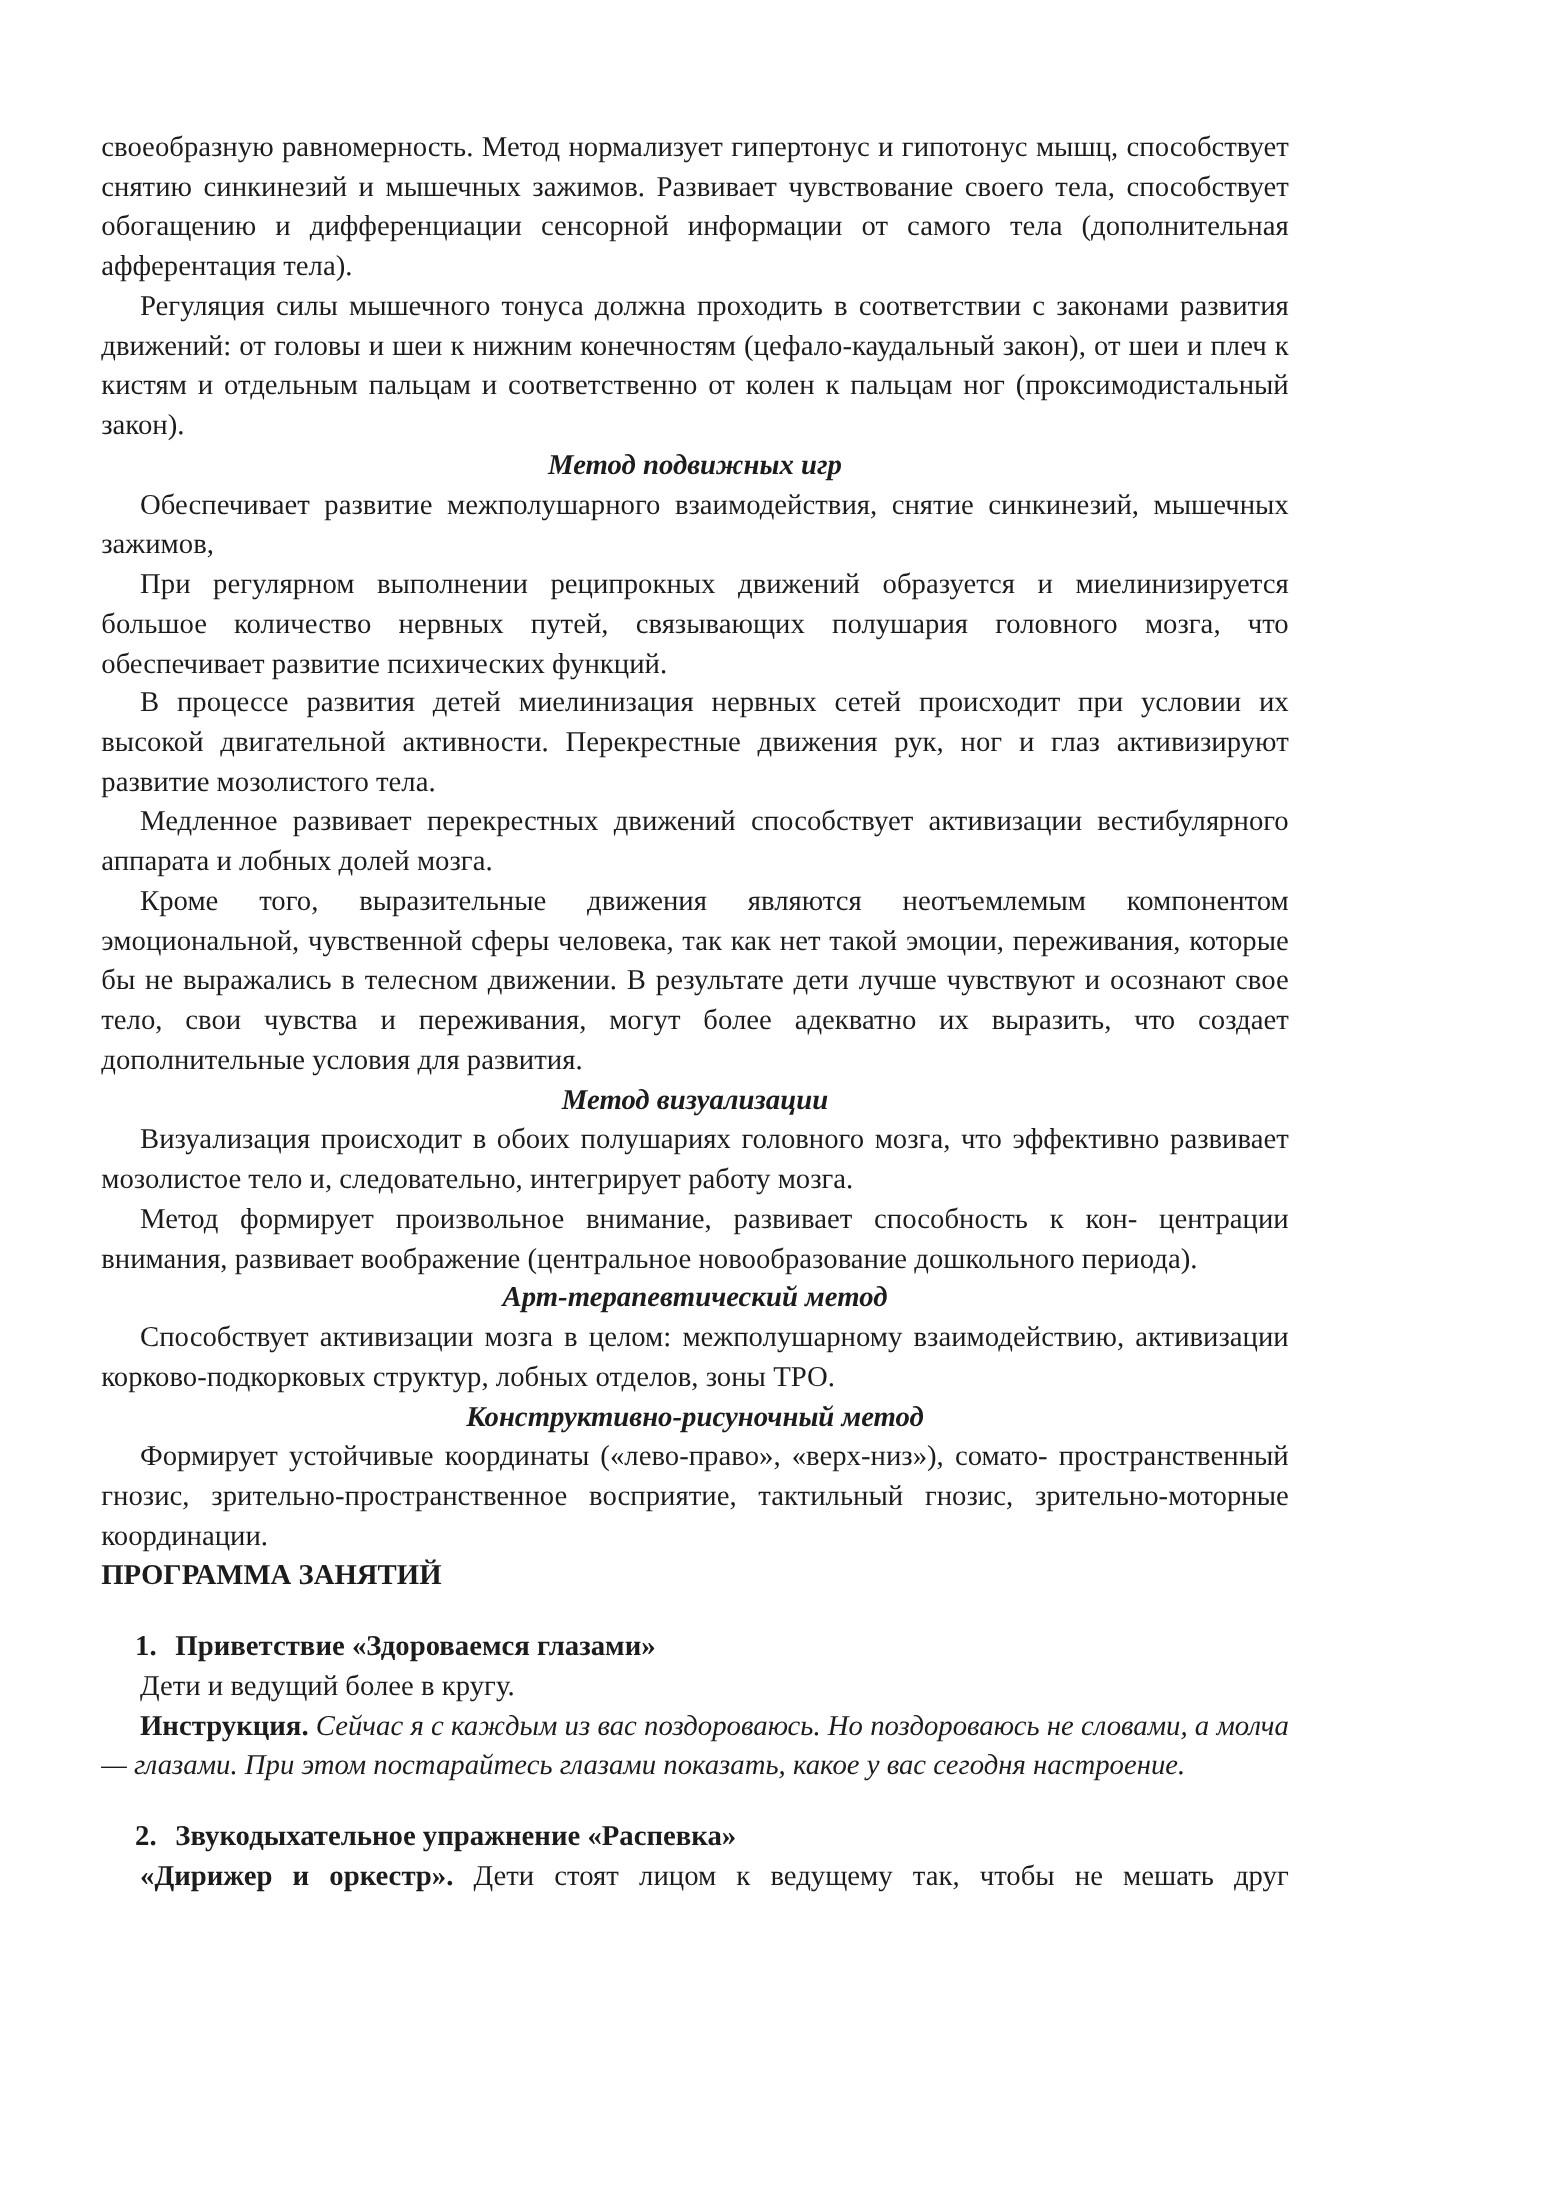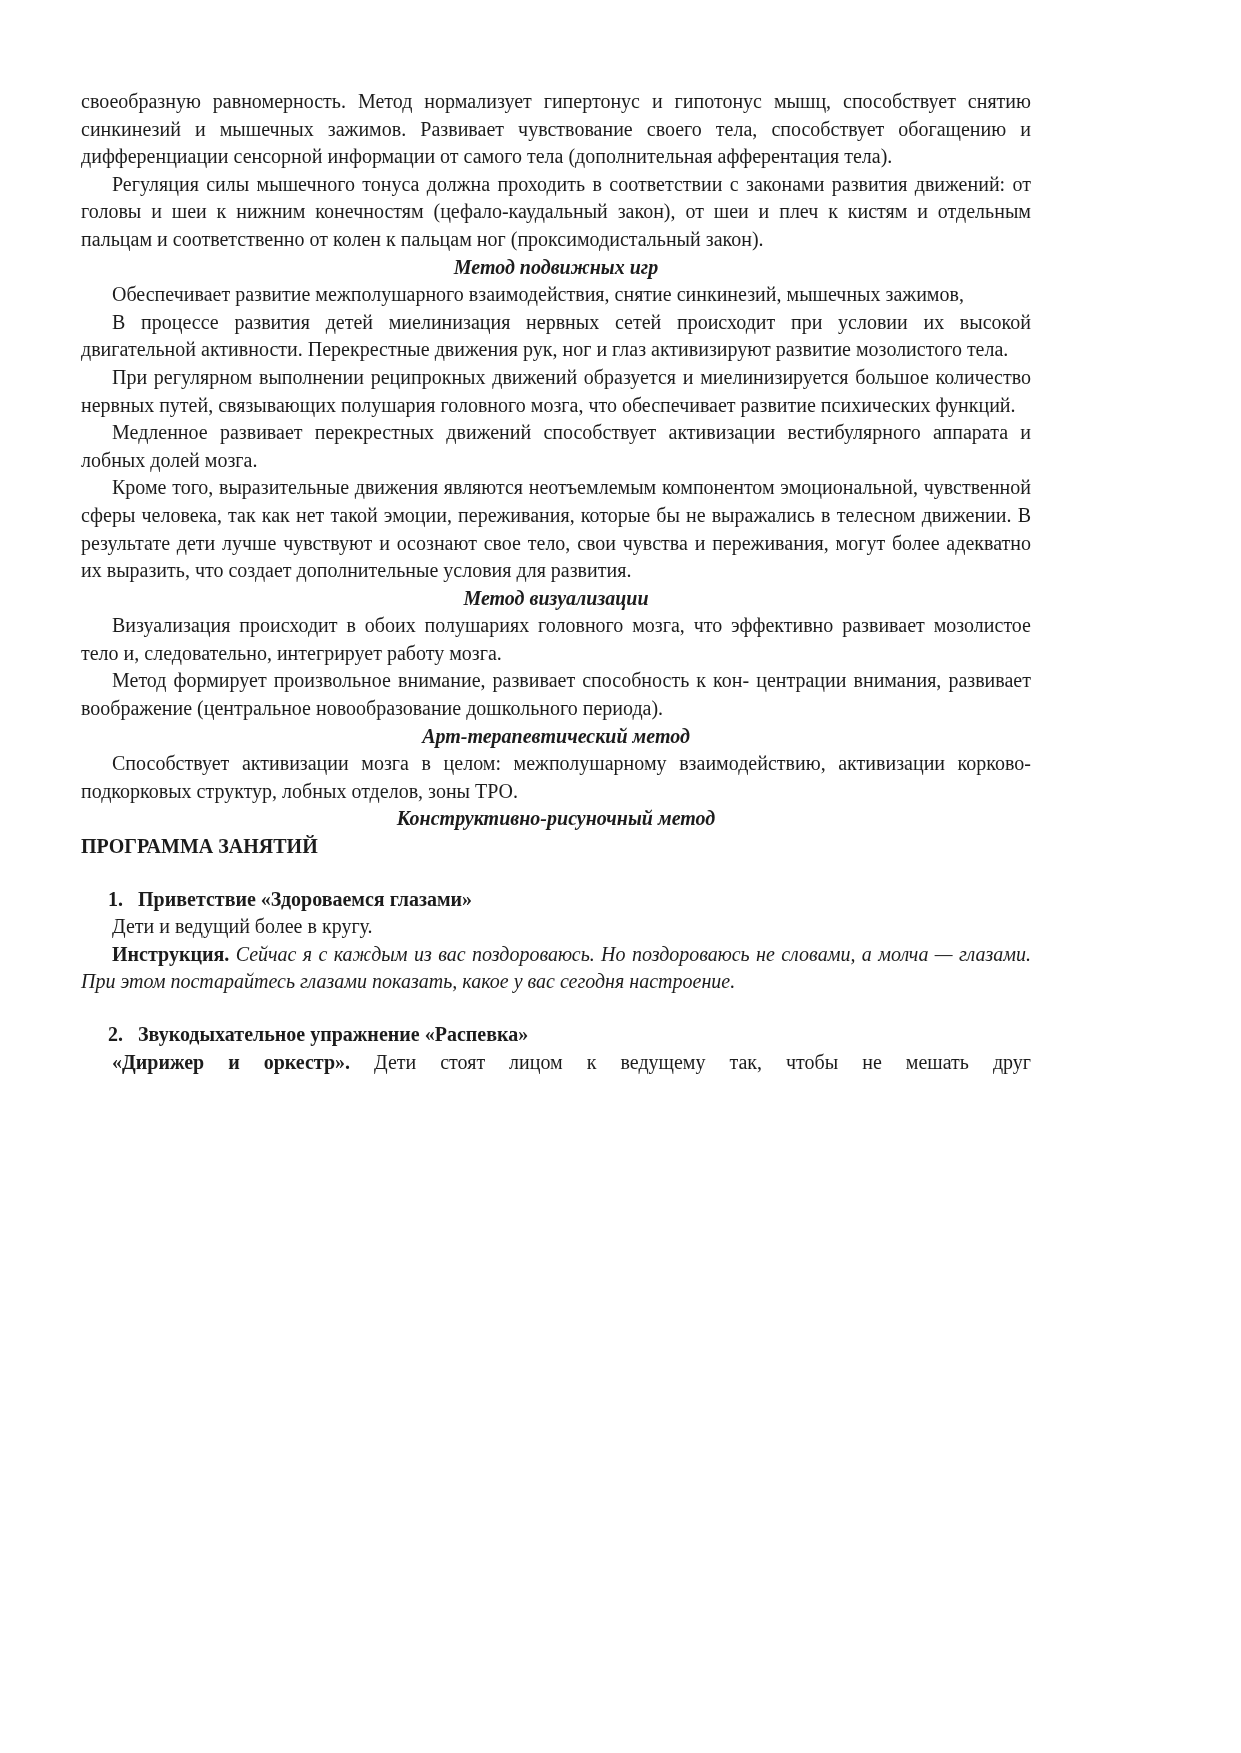--- a/index.html
+++ b/index.html
@@ -13,23 +13,23 @@
   .page {
     position: relative;
     width: 1241px;
     height: 1753px;
     background: #ffffff;
     overflow: hidden;
   }
   .doc {
     position: absolute;
     left: 81px;
-    top: 88px;
+    top: 102px;
     width: 950px;
-    font-size: 20px;
+    font-size: 23px;
     line-height: 1.38;
     text-align: justify;
   }
   p { margin: 0; }
   .ind { text-indent: 31px; }
   .h {
     text-align: center;
     font-weight: bold;
     font-style: italic;
     text-indent: 0;
@@ -50,33 +50,34 @@
 <body>
 
 <div class="page">
   <div class="doc">
 
     <p>своеобразную равномерность. Метод нормализует гипертонус и гипотонус мышц, способствует снятию синкинезий и мышечных зажимов. Развивает чувствование своего тела, способствует обогащению и дифференциации сенсорной информации от самого тела (дополнительная афферентация тела).</p>
     <p class="ind">Регуляция силы мышечного тонуса должна проходить в соответствии с законами развития движений: от головы и шеи к нижним конечностям (цефало-каудальный закон), от шеи и плеч к кистям и отдельным пальцам и соответственно от колен к пальцам ног (проксимодистальный закон).</p>
 
     <p class="h">Метод подвижных игр</p>
     <p class="ind">Обеспечивает развитие межполушарного взаимодействия, снятие синкинезий, мышечных зажимов,</p>
+    <p class="ind">При регулярном выполнении реципрокных движений образуется и миелинизируется большое количество нервных путей, связывающих полушария головного мозга, что обеспечивает развитие психических функций.</p>
     <p class="ind">В процессе развития детей миелинизация нервных сетей происходит при условии их высокой двигательной активности. Перекрестные движения рук, ног и глаз активизируют развитие мозолистого тела.</p>
-    <p class="ind">При регулярном выполнении реципрокных движений образуется и миелинизируется большое количество нервных путей, связывающих полушария головного мозга, что обеспечивает развитие психических функций.</p>
     <p class="ind">Медленное развивает перекрестных движений способствует активизации вестибулярного аппарата и лобных долей мозга.</p>
     <p class="ind">Кроме того, выразительные движения являются неотъемлемым компонентом эмоциональной, чувственной сферы человека, так как нет такой эмоции, переживания, которые бы не выражались в телесном движении. В результате дети лучше чувствуют и осознают свое тело, свои чувства и переживания, могут более адекватно их выразить, что создает дополнительные условия для развития.</p>
 
     <p class="h">Метод визуализации</p>
     <p class="ind">Визуализация происходит в обоих полушариях головного мозга, что эффективно развивает мозолистое тело и, следовательно, интегрирует работу мозга.</p>
     <p class="ind">Метод формирует произвольное внимание, развивает способность к кон- центрации внимания, развивает воображение (центральное новообразование дошкольного периода).</p>
 
     <p class="h">Арт-терапевтический метод</p>
     <p class="ind">Способствует активизации мозга в целом: межполушарному взаимодействию, активизации корково-подкорковых структур, лобных отделов, зоны ТРО.</p>
 
     <p class="h">Конструктивно-рисуночный метод</p>
+    <p class="ind">Формирует устойчивые координаты («лево-право», «верх-низ»), сомато- пространственный гнозис, зрительно-пространственное восприятие, тактильный гнозис, зрительно-моторные координации.</p>
 
     <p class="hb">ПРОГРАММА ЗАНЯТИЙ</p>
 
     <p class="item"><span class="b">1.</span><span class="gap"></span><span class="b">Приветствие «Здороваемся глазами»</span></p>
     <p class="ind">Дети и ведущий более в кругу.</p>
 
     <p class="ind"><span class="bi">Инструкция.</span><span> </span><span class="i">Сейчас я с каждым из вас поздороваюсь. Но поздороваюсь не словами, а молча — глазами. При этом постарайтесь глазами показать, какое у вас сегодня настроение.</span></p>
 
     <p class="item"><span class="bi">2.</span><span class="gap"></span><span class="b">Звукодыхательное упражнение «Распевка»</span></p>
 

